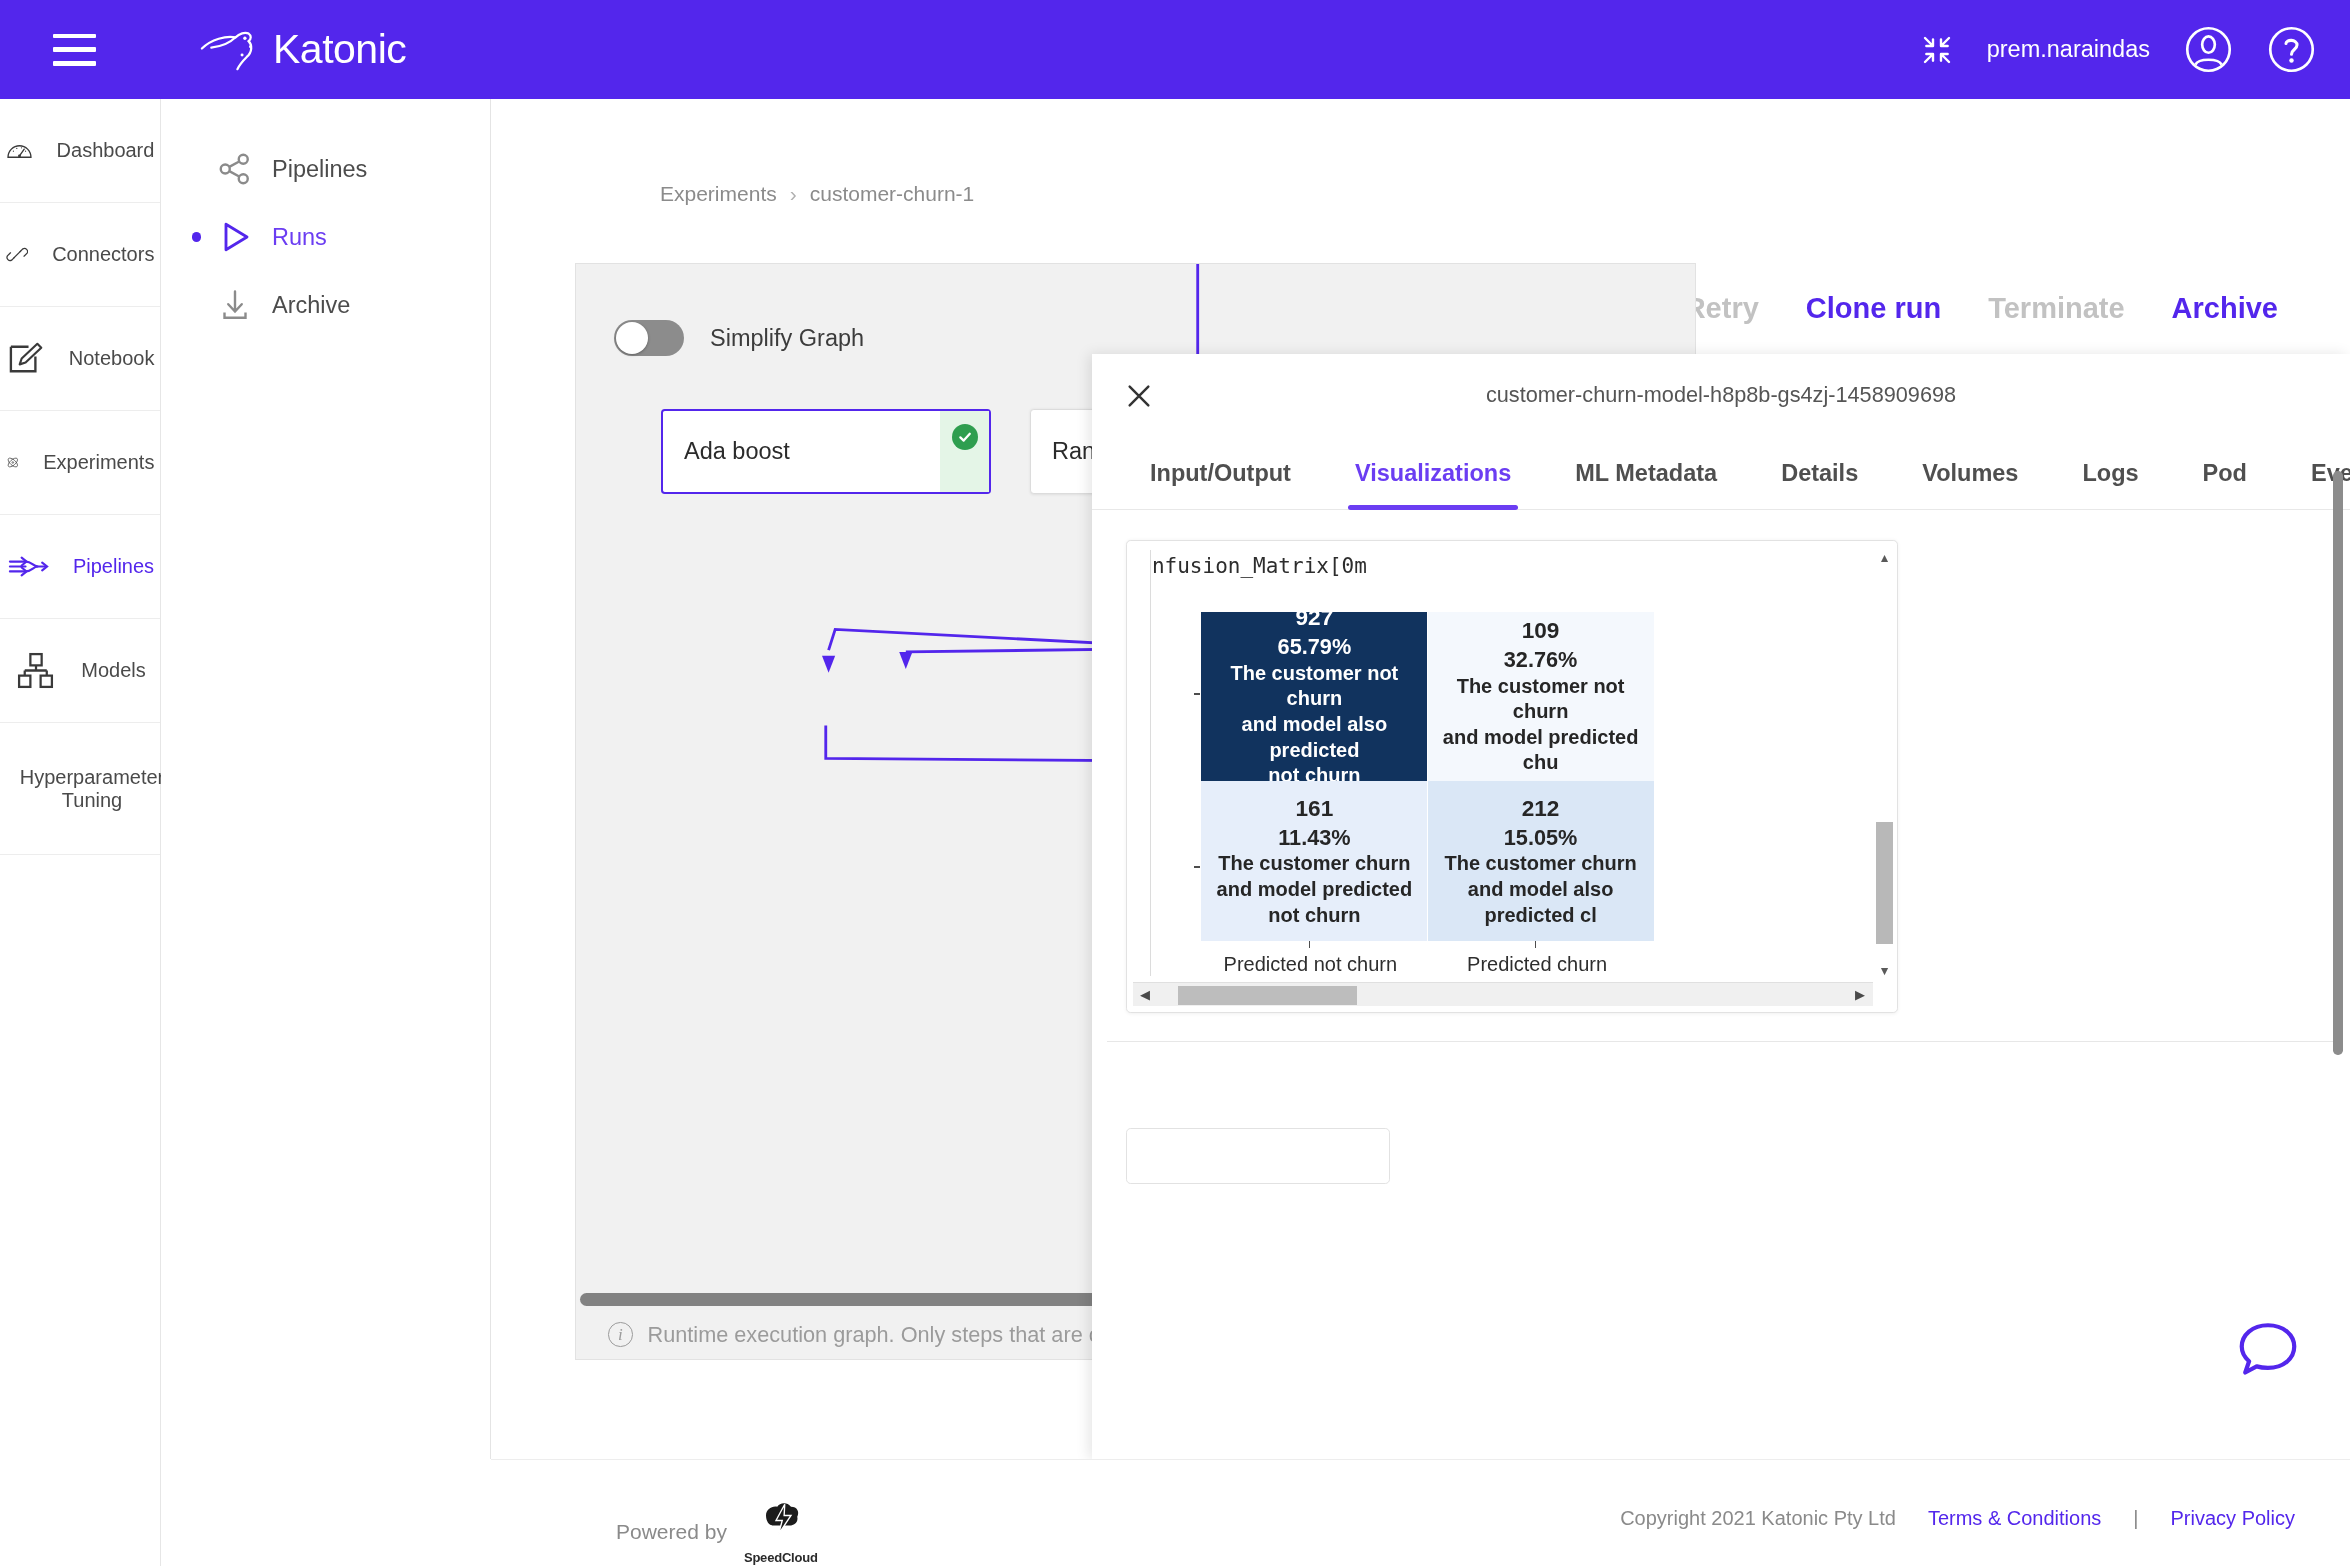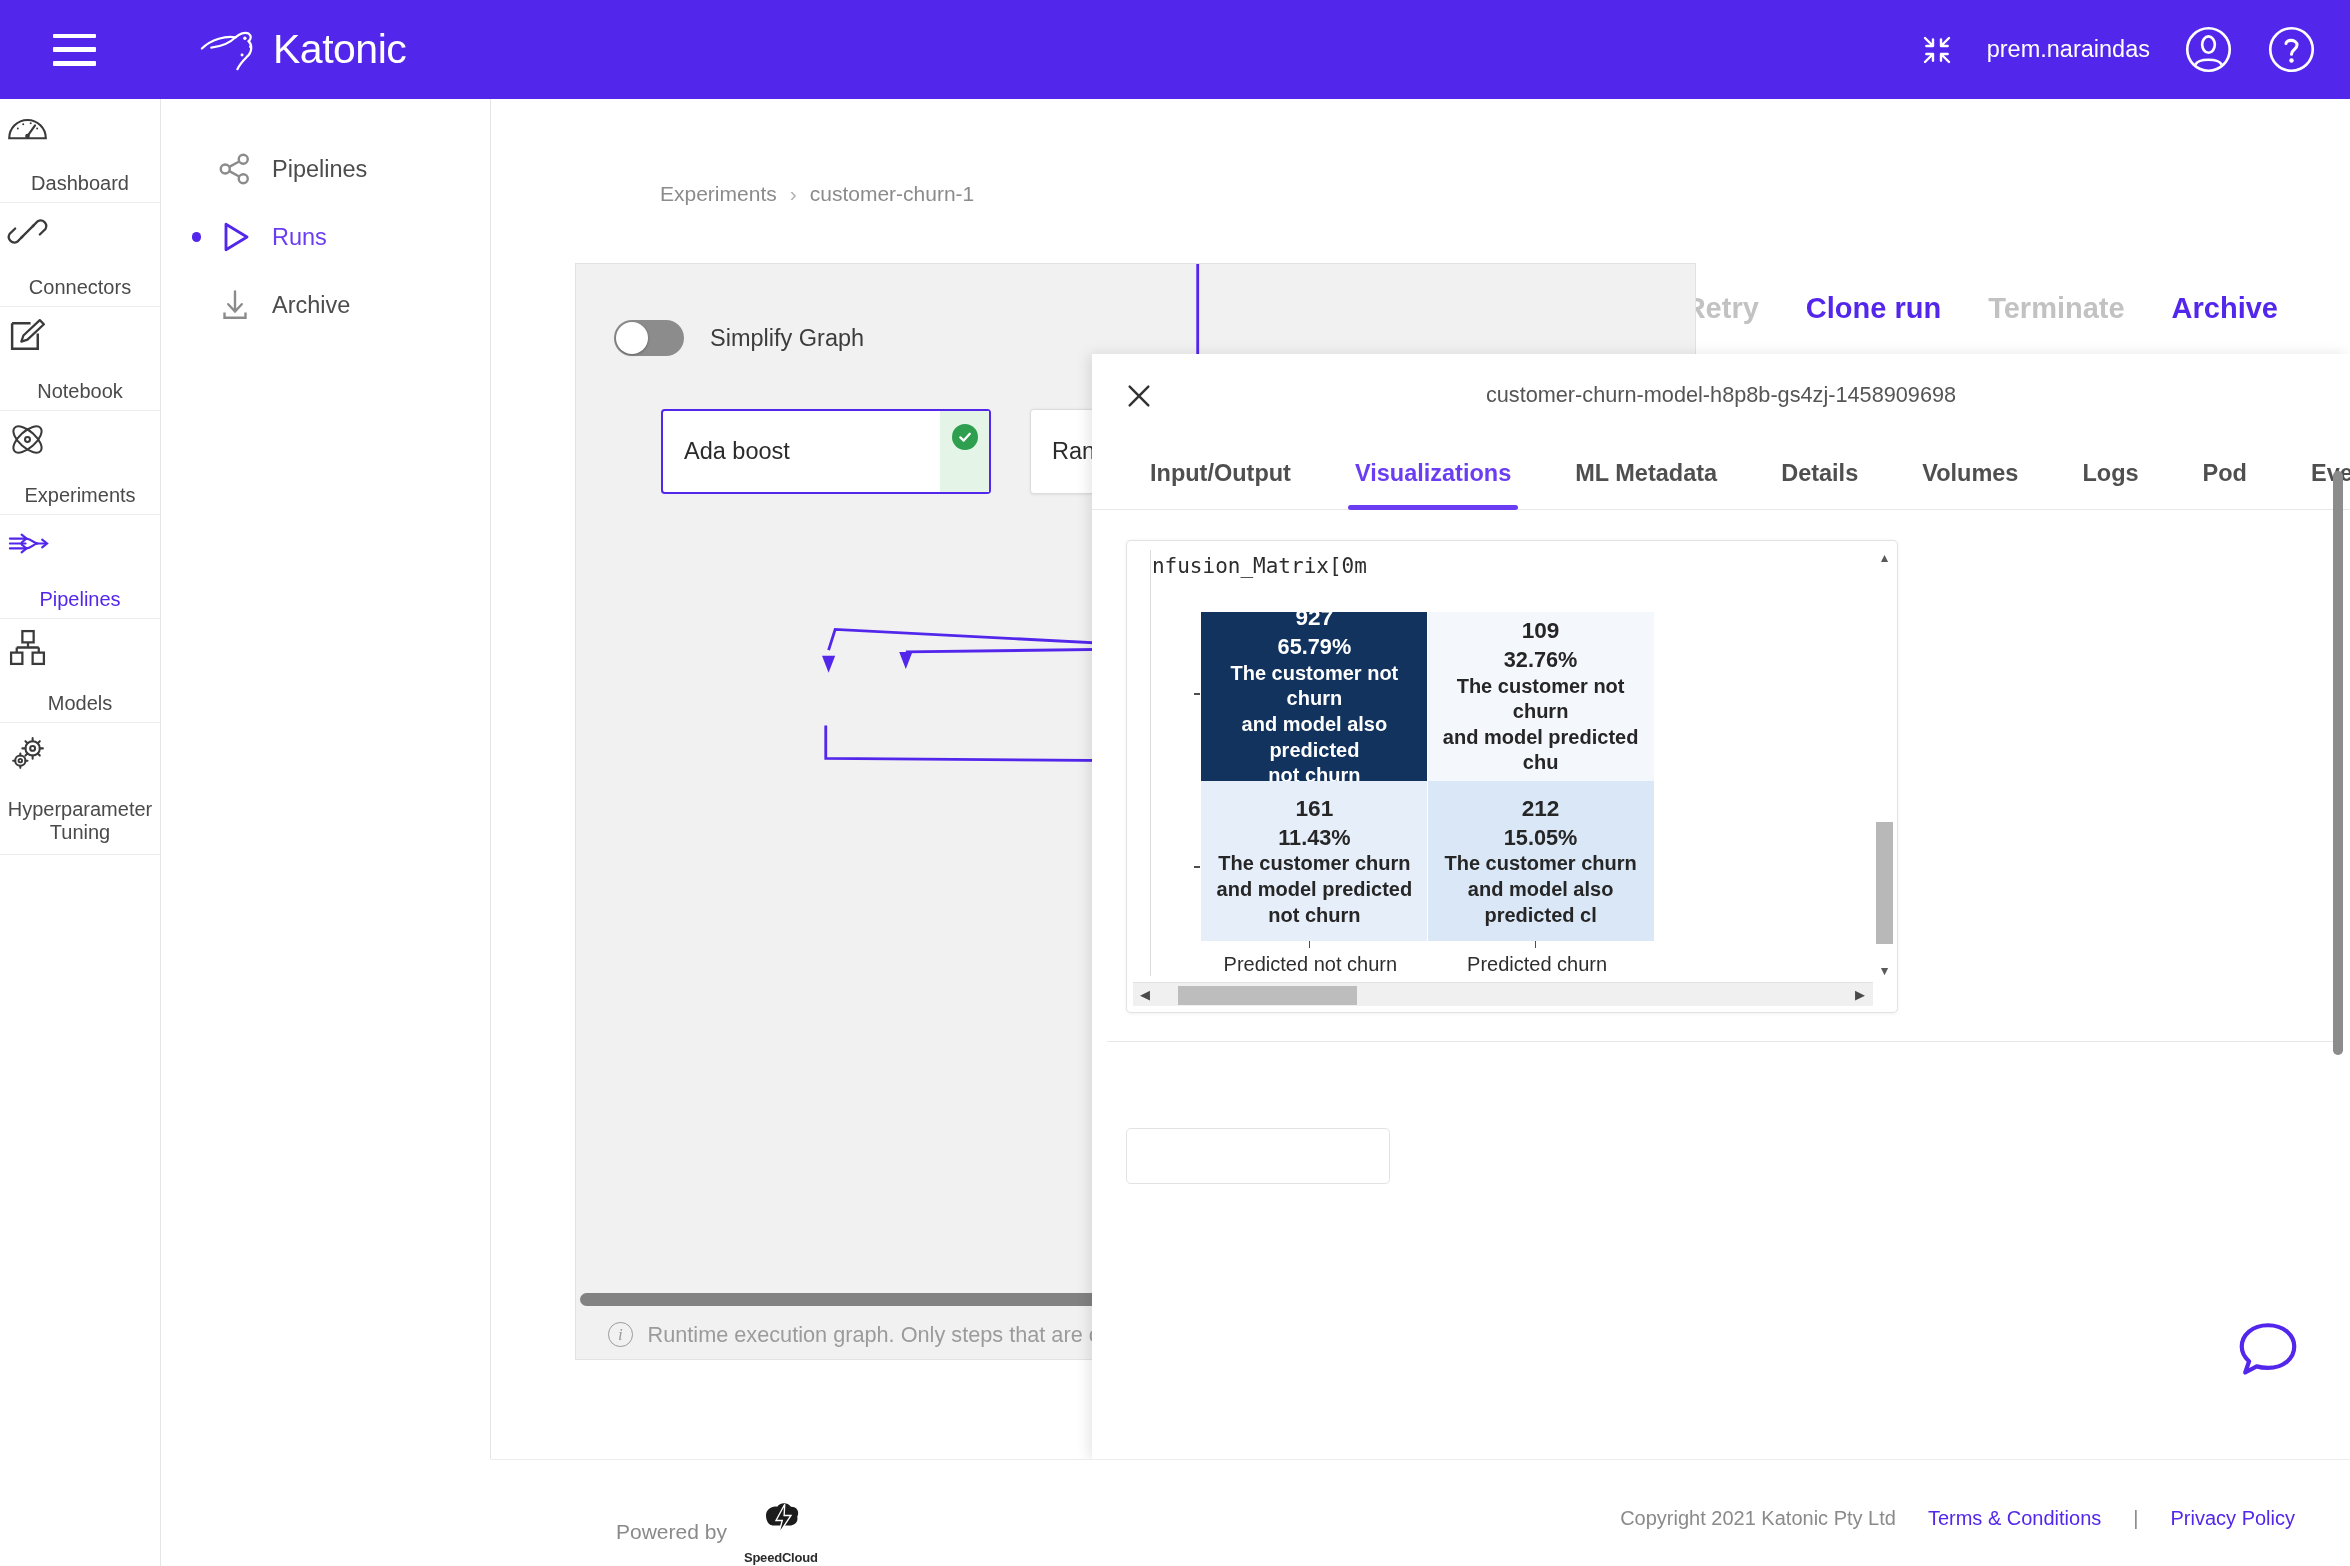--- a/index.html
+++ b/index.html
@@ -30,22 +30,22 @@
   .collapse-icon { width: 32px; height: 32px; }
   .user-name { color: #fff; font-size: 23.5px; }
   .round-icon { width: 49px; height: 49px; }
 
   
   .rail {
     position: absolute; left: 0; top: 99px; width: 161px; height: 1468px;
     background: #fff; border-right: 0.9px solid #e6e6e6;
   }
   .rail-item {
-    height: 104px; display: flex; flex-direction: column;
-    justify-content: center; gap: 24px;
+    height: 104px; display: flex; flex-direction: row;
+    align-items: center; justify-content: center; gap: 24px;
     border-bottom: 0.9px solid #ededed; cursor: pointer; padding: 0 5.6px;
   }
   .rail-item.tall { height: 132px; }
   .rail-label { font-size: 20px; color: #4a4a4a; text-align: center; line-height: 1.15; }
   .rail-item.active .rail-label { color: #5326ec; }
   .rail-ico { width: 43px; height: 41px; display: block; }
 
   
   .subnav {
     position: absolute; left: 161px; top: 99px; width: 330px; height: 1360px;

